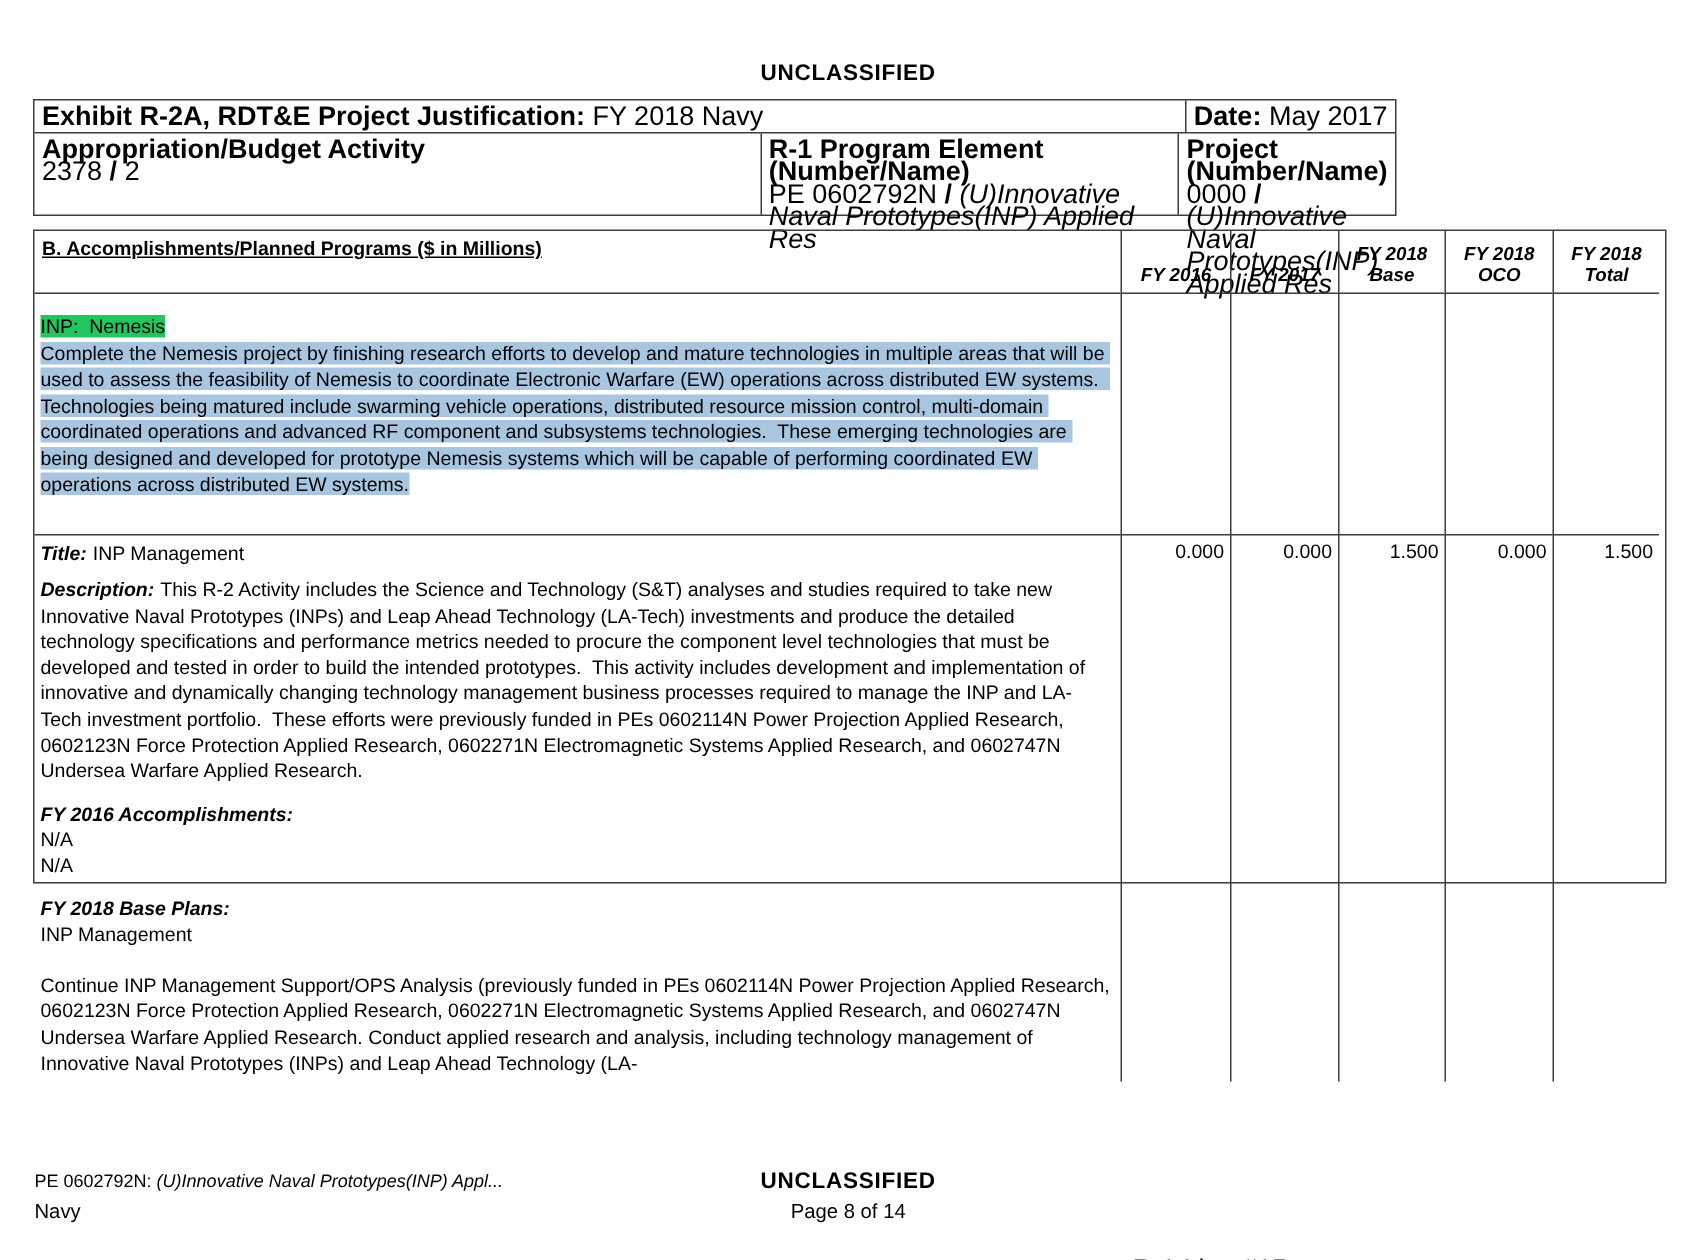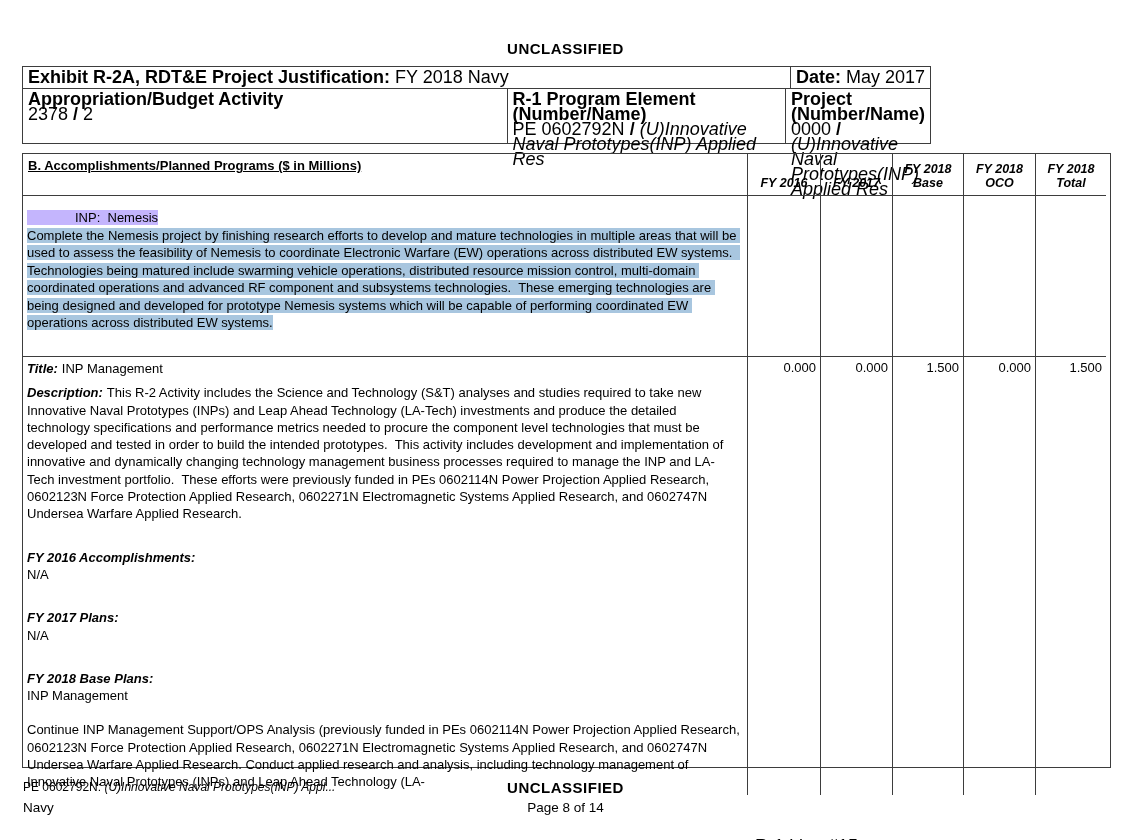--- a/index.html
+++ b/index.html
@@ -28,21 +28,21 @@
   .ht-approp { width:505px; border-right:1px solid #3d3d3d; padding:3px 5px; }
   .ht-r1 { width:290px; border-right:1px solid #3d3d3d; padding:3px 5px; }
   .ht-project { flex:1; padding:3px 5px; }
   .b { font-weight:bold; }
   .i { font-style:italic; }
   .bi { font-weight:bold; font-style:italic; }
   .mr { margin-right:4px; }
 
   
   .body-table {
-    position:absolute; left:22px; top:153px; width:1089px; height:615px;
+    position:absolute; left:22px; top:153px; width:1089px; height:436px;
     border:1px solid #3d3d3d;
     display:grid;
     grid-template-columns:724px 73px 72px 71px 72px 71px;
     grid-template-rows:41px 161px auto;
     font-size:13px;
   }
   .bt-cell { border-left:1px solid #3d3d3d; border-top:1px solid #3d3d3d; }
   .bt-cell.c1 { border-left:none; }
   .bt-cell.r1 { border-top:none; }
 
@@ -56,21 +56,21 @@
     font-style:italic;
   }
 
   .hl-cell { padding:13px 5px 4px 4px; line-height:17.5px; }
   .pre { white-space:pre-wrap; }
   .hl-para { }
 
   .detail-cell { padding:3px 5px 4px 4px; line-height:17.3px; }
   .title-line { margin-bottom:7px; }
   .desc { margin-bottom:0; }
-  .sec-heading { margin-top:26px; }
+  .sec-heading { margin-top:11px; }
   .cont { margin-top:17px; }
 
   .val-cell { text-align:right; padding:3px 4px; font-size:13px; }
 
   
   .footer-pe { position:absolute; left:23px; top:780px; font-size:12px; white-space:nowrap; }
   .footer-org { position:absolute; left:23px; top:800px; font-size:13.5px; }
   .classification-bottom {
     position:absolute; top:779px; left:0; width:100%;
     text-align:center; font-weight:bold; font-size:15px; letter-spacing:.5px;
@@ -111,35 +111,34 @@
     <div class="bt-cell r1 c1 section-label-cell">
       <span class="section-label">B. Accomplishments/Planned Programs ($ in Millions)</span>
     </div>
     <div class="bt-cell r1 col-head">FY 2016</div>
     <div class="bt-cell r1 col-head">FY 2017</div>
     <div class="bt-cell r1 col-head">FY 2018 Base</div>
     <div class="bt-cell r1 col-head">FY 2018 OCO</div>
     <div class="bt-cell r1 col-head">FY 2018 Total</div>
 
     <div class="bt-cell c1 hl-cell">
-      <div class="pre"><span class="hl" style="background-color: #c4b5fd; padding-left: 48px;">INP:  Nemesis</span></div>
+      <div class="pre"><span class="hl" style="background-color: #22c55e;">INP:  Nemesis</span></div>
       <div class="pre hl-para"><span class="hl" style="background-color: rgb(168, 198, 223);">Complete the Nemesis project by finishing research efforts to develop and mature technologies in multiple areas that will be used to assess the feasibility of Nemesis to coordinate Electronic Warfare (EW) operations across distributed EW systems.  Technologies being matured include swarming vehicle operations, distributed resource mission control, multi-domain coordinated operations and advanced RF component and subsystems technologies.  These emerging technologies are being designed and developed for prototype Nemesis systems which will be capable of performing coordinated EW operations across distributed EW systems.</span></div>
     </div>
     <div class="bt-cell"></div>
     <div class="bt-cell"></div>
     <div class="bt-cell"></div>
     <div class="bt-cell"></div>
     <div class="bt-cell"></div>
 
     <div class="bt-cell c1 detail-cell">
       <div class="title-line"><span class="bi mr">Title:</span><span>INP Management</span></div>
       <div class="pre desc"><span class="bi mr">Description:</span><span>This R-2 Activity includes the Science and Technology (S&amp;T) analyses and studies required to take new Innovative Naval Prototypes (INPs) and Leap Ahead Technology (LA-Tech) investments and produce the detailed technology specifications and performance metrics needed to procure the component level technologies that must be developed and tested in order to build the intended prototypes.  This activity includes development and implementation of innovative and dynamically changing technology management business processes required to manage the INP and LA-Tech investment portfolio.  These efforts were previously funded in PEs 0602114N Power Projection Applied Research, 0602123N Force Protection Applied Research, 0602271N Electromagnetic Systems Applied Research, and 0602747N Undersea Warfare Applied Research.</span></div>
       <div class="bi sec-heading">FY 2016 Accomplishments:</div>
       <div>N/A</div>
-      <div class="bi sec-heading">FY 2017 Plans:</div>
       <div>N/A</div>
       <div class="bi sec-heading">FY 2018 Base Plans:</div>
       <div>INP Management</div>
       <div class="pre cont">Continue INP Management Support/OPS Analysis (previously funded in PEs 0602114N Power Projection Applied Research, 0602123N Force Protection Applied Research, 0602271N Electromagnetic Systems Applied Research, and 0602747N Undersea Warfare Applied Research. Conduct applied research and analysis, including technology management of Innovative Naval Prototypes (INPs) and Leap Ahead Technology (LA-</div>
     </div>
     <div class="bt-cell val-cell">0.000</div>
     <div class="bt-cell val-cell">0.000</div>
     <div class="bt-cell val-cell">1.500</div>
     <div class="bt-cell val-cell">0.000</div>
     <div class="bt-cell val-cell">1.500</div>

